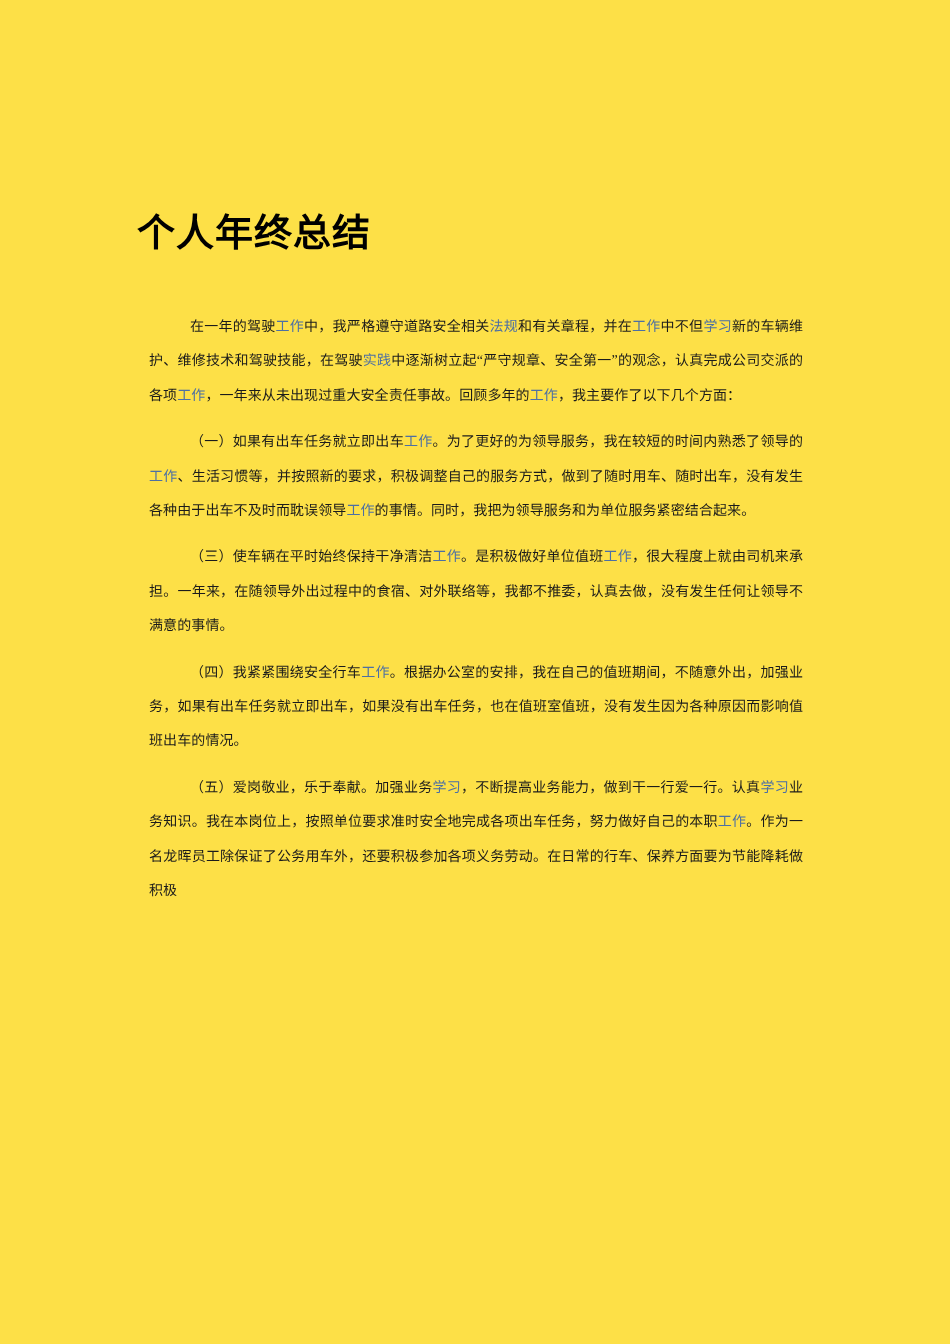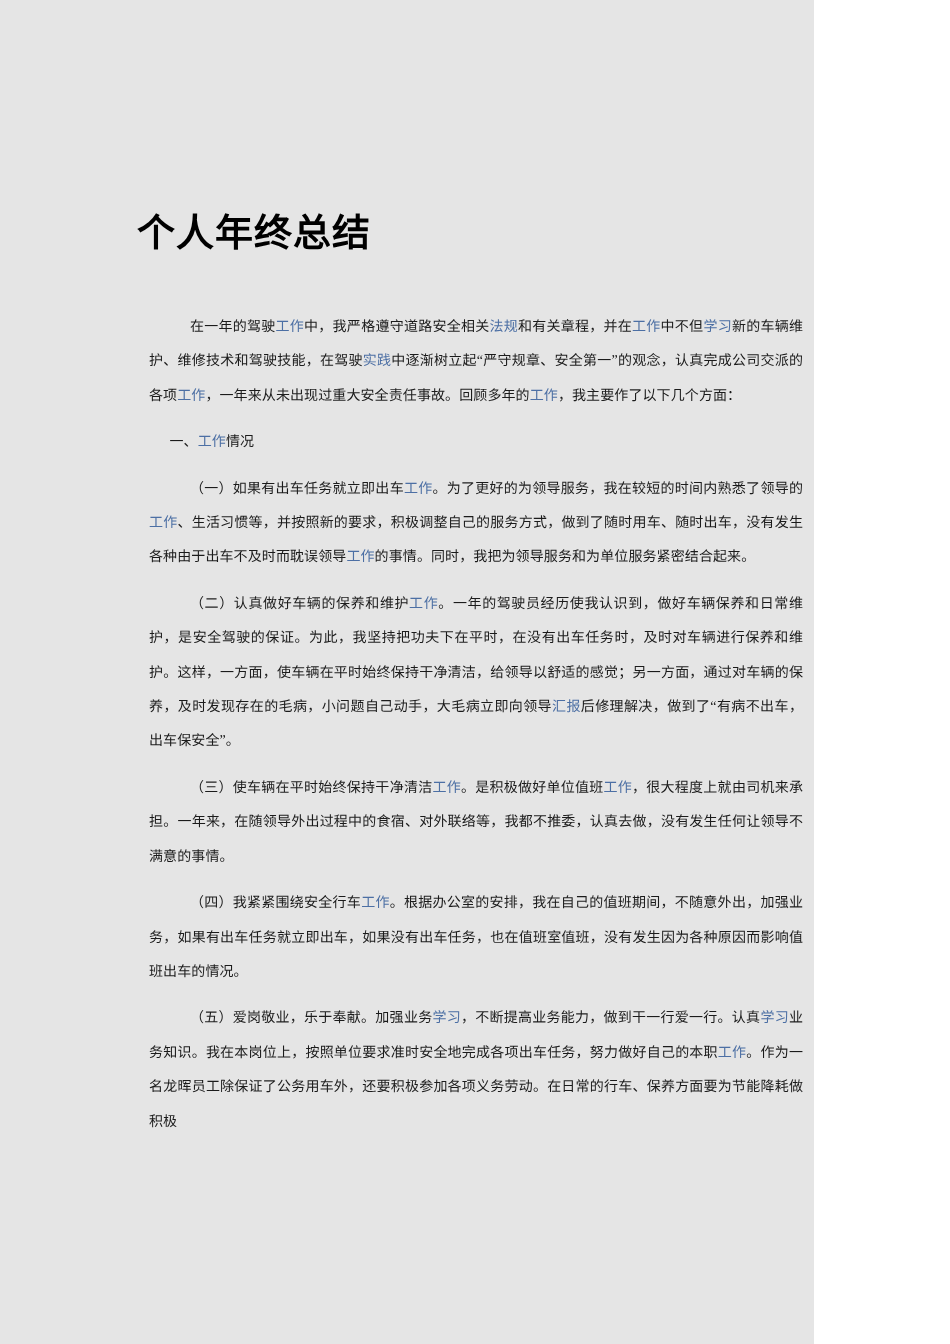--- a/index.html
+++ b/index.html
@@ -12,24 +12,24 @@
     width: 950px;
     height: 1344px;
     overflow: hidden;
     font-family: "Liberation Serif", "DejaVu Serif", serif;
     color: #1a1a1a;
     -webkit-font-smoothing: antialiased;
   }
 
   .page {
     position: relative;
-    width: 814px;
+    width: 950px;
     height: 1344px;
     box-sizing: border-box;
-    background: #e5e5e5;
+    background: #fde047;
   }
 
   .page-body {
     position: absolute;
     left: 137px;
     top: 0;
     width: 678px;
   }
 
   .doc-title {
@@ -77,22 +77,20 @@
 <body>
 
 <div class="page">
   <div class="page-body">
 
     <h1 class="doc-title">个人年终总结</h1>
 
     <div class="body-block">
 
     <p class="para indent2"><span>在一年的驾驶</span><span class="kw" style="color: rgb(76, 111, 164);">工作</span><span>中，我严格遵守道路安全相关</span><span class="kw" style="color: rgb(76, 111, 164);">法规</span><span>和有关章程，并在</span><span class="kw" style="color: rgb(76, 111, 164);">工作</span><span>中不但</span><span class="kw" style="color: rgb(76, 111, 164);">学习</span><span>新的车辆维护、维修技术和驾驶技能，在驾驶</span><span class="kw" style="color: rgb(76, 111, 164);">实践</span><span>中逐渐树立起“严守规章、安全第一”的观念，认真完成公司交派的各项</span><span class="kw" style="color: rgb(76, 111, 164);">工作</span><span>，一年来从未出现过重大安全责任事故。回顾多年的</span><span class="kw" style="color: rgb(76, 111, 164);">工作</span><span>，我主要作了以下几个方面：</span></p>
-        <p class="para indent1"><span>一、</span><span class="kw" style="color: rgb(76, 111, 164);">工作</span><span>情况</span></p>
         <p class="para indent2"><span>（一）如果有出车任务就立即出车</span><span class="kw" style="color: rgb(76, 111, 164);">工作</span><span>。为了更好的为领导服务，我在较短的时间内熟悉了领导的</span><span class="kw" style="color: rgb(76, 111, 164);">工作</span><span>、生活习惯等，并按照新的要求，积极调整自己的服务方式，做到了随时用车、随时出车，没有发生各种由于出车不及时而耽误领导</span><span class="kw" style="color: rgb(76, 111, 164);">工作</span><span>的事情。同时，我把为领导服务和为单位服务紧密结合起来。</span></p>
-        <p class="para indent2"><span>（二）认真做好车辆的保养和维护</span><span class="kw" style="color: rgb(76, 111, 164);">工作</span><span>。一年的驾驶员经历使我认识到，做好车辆保养和日常维护，是安全驾驶的保证。为此，我坚持把功夫下在平时，在没有出车任务时，及时对车辆进行保养和维护。这样，一方面，使车辆在平时始终保持干净清洁，给领导以舒适的感觉；另一方面，通过对车辆的保养，及时发现存在的毛病，小问题自己动手，大毛病立即向领导</span><span class="kw" style="color: rgb(76, 111, 164);">汇报</span><span>后修理解决，做到了“有病不出车，出车保安全”。</span></p>
         <p class="para indent2"><span>（三）使车辆在平时始终保持干净清洁</span><span class="kw" style="color: rgb(76, 111, 164);">工作</span><span>。是积极做好单位值班</span><span class="kw" style="color: rgb(76, 111, 164);">工作</span><span>，很大程度上就由司机来承担。一年来，在随领导外出过程中的食宿、对外联络等，我都不推委，认真去做，没有发生任何让领导不满意的事情。</span></p>
         <p class="para indent2"><span>（四）我紧紧围绕安全行车</span><span class="kw" style="color: rgb(76, 111, 164);">工作</span><span>。根据办公室的安排，我在自己的值班期间，不随意外出，加强业务，如果有出车任务就立即出车，如果没有出车任务，也在值班室值班，没有发生因为各种原因而影响值班出车的情况。</span></p>
         <p class="para indent2"><span>（五）爱岗敬业，乐于奉献。加强业务</span><span class="kw" style="color: rgb(76, 111, 164);">学习</span><span>，不断提高业务能力，做到干一行爱一行。认真</span><span class="kw" style="color: rgb(76, 111, 164);">学习</span><span>业务知识。我在本岗位上，按照单位要求准时安全地完成各项出车任务，努力做好自己的本职</span><span class="kw" style="color: rgb(76, 111, 164);">工作</span><span>。作为一名龙晖员工除保证了公务用车外，还要积极参加各项义务劳动。在日常的行车、保养方面要为节能降耗做积极</span></p>
       </div>
 
   </div>
 </div>
 
 </body></html>

